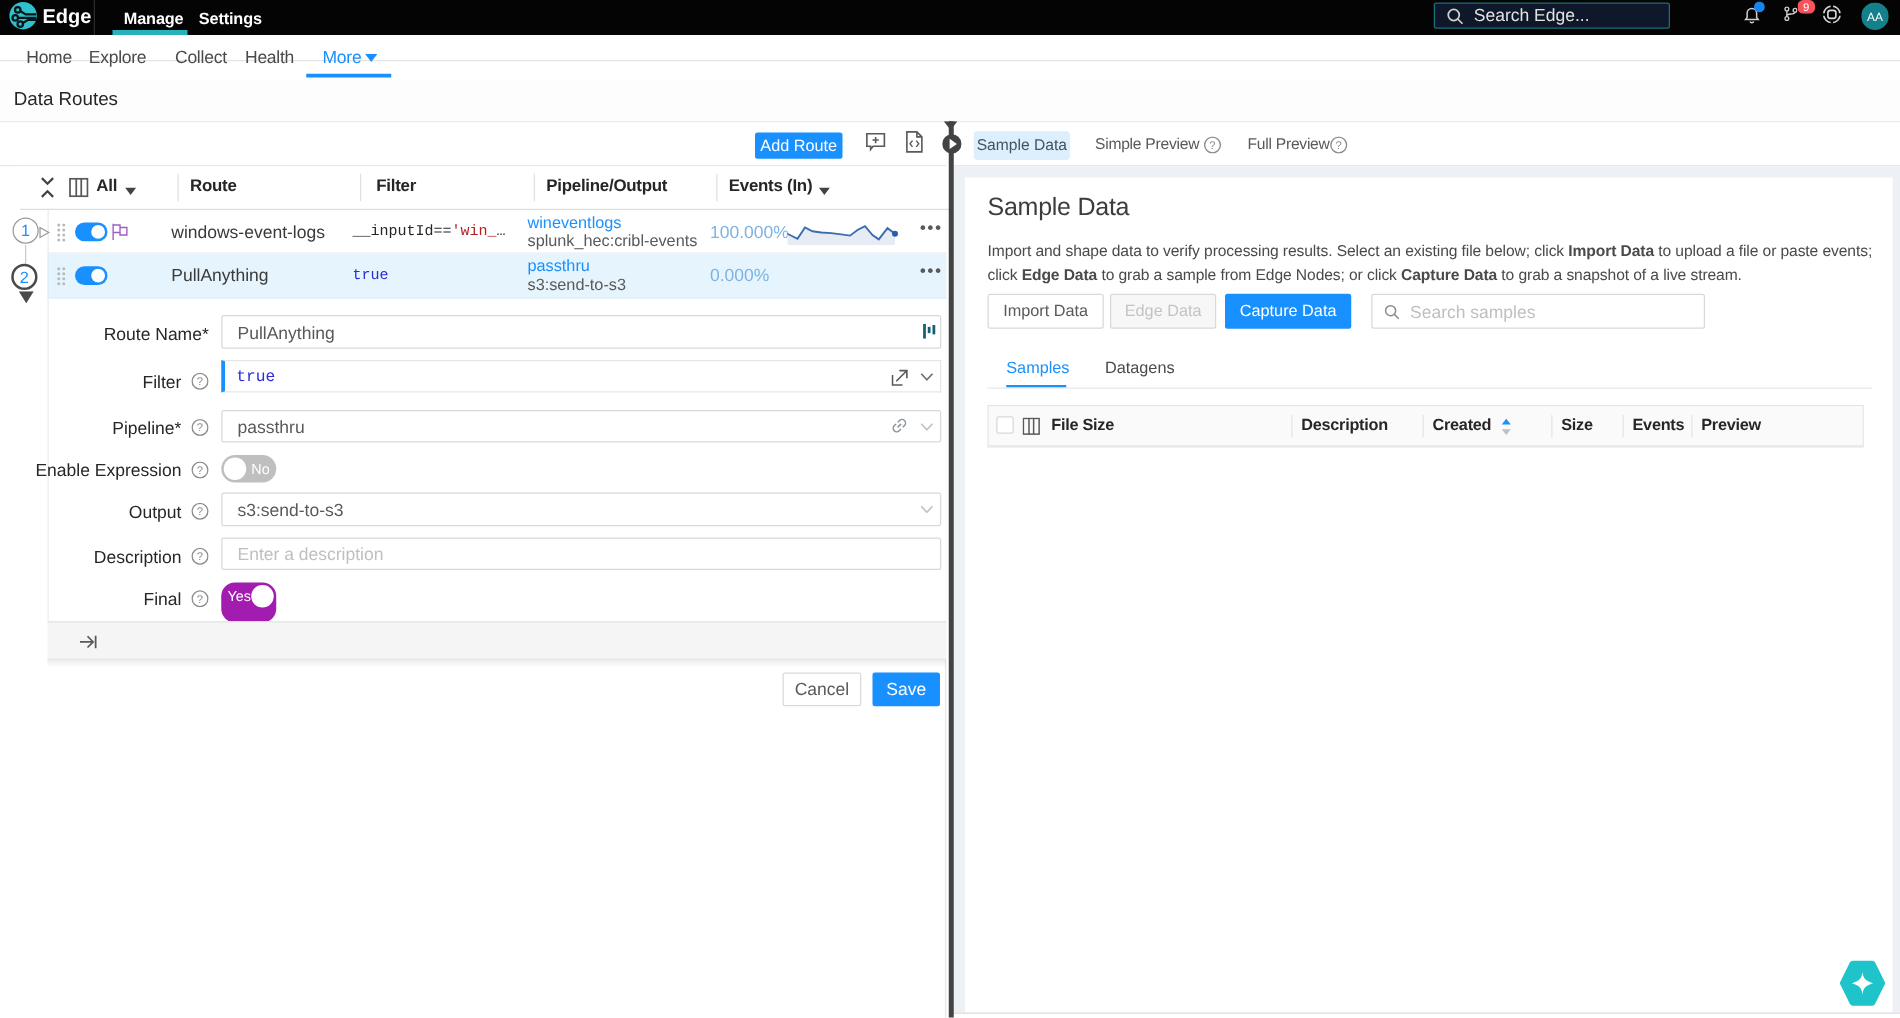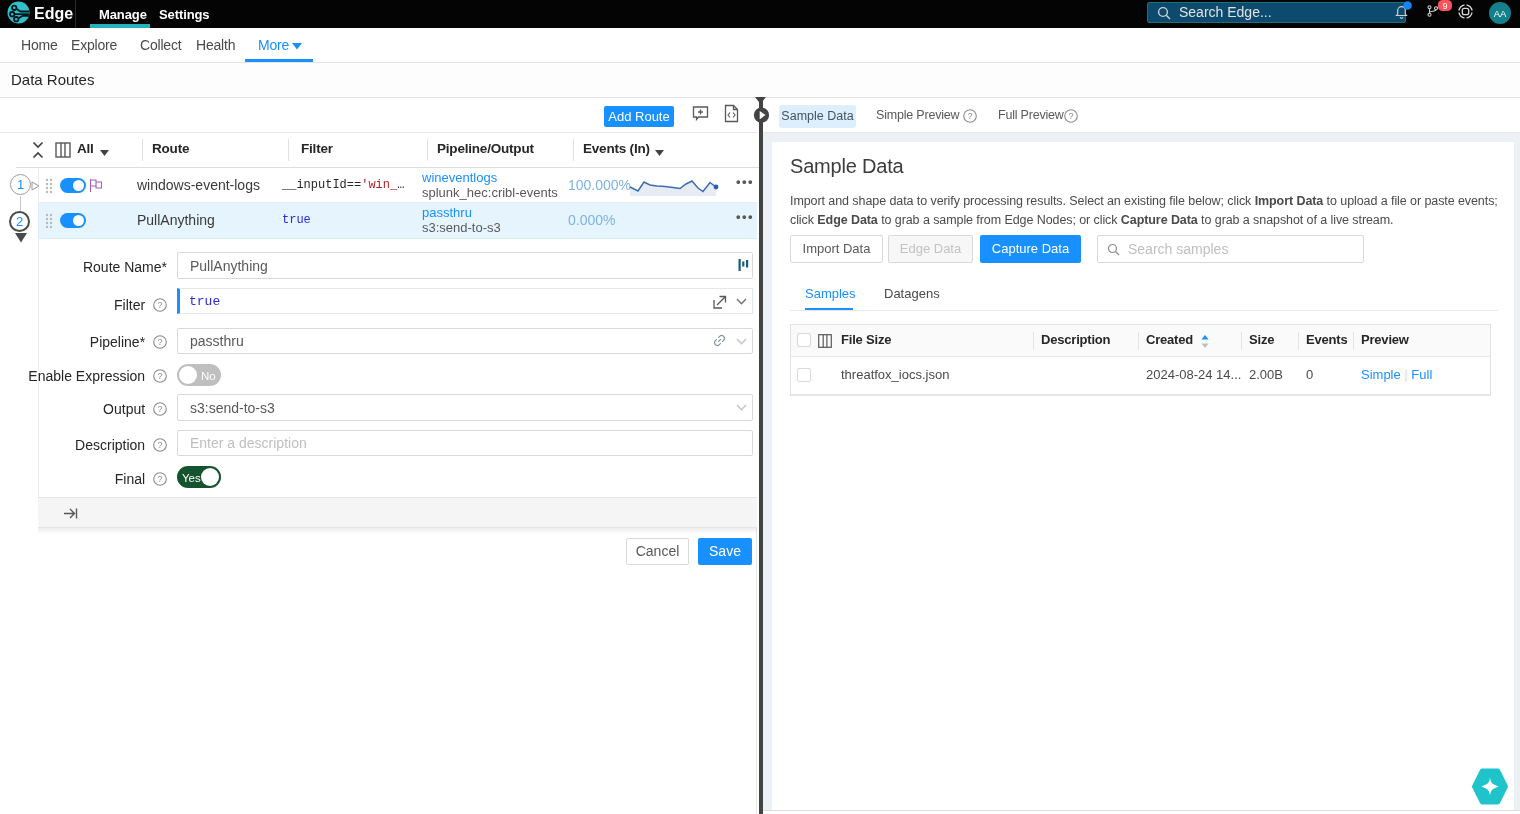--- a/index.html
+++ b/index.html
@@ -7,24 +7,24 @@
     font-family:"Liberation Sans", sans-serif; -webkit-font-smoothing:antialiased; }
   .abs { position:absolute; }
   
   #topbar { position:absolute; left:0; top:0; width:1520px; height:28px; background:#040404; color:#fff; }
   #topbar .brand { position:absolute; left:34px; top:5px; font-size:16px; font-weight:700; color:#fff; }
   #topbar .sep { position:absolute; left:75px; top:0; width:1px; height:28px; background:#2b2b2b; }
   .toptab { position:absolute; top:7px; font-size:13px; font-weight:700; letter-spacing:-0.1px; color:#fff; }
   #tab-manage { left:99px; }
   #tab-settings { left:159px; }
   #manage-underline { position:absolute; left:90px; top:24px; width:60px; height:4px; background:#27b1bc; }
-  #searchedge { position:absolute; left:1147px; top:2px; width:259px; height:21px; border:1px solid #1d6f78;
-    border-radius:2px; background:#0c4a6e; color:#e2e2e2; font-size:14px; line-height:19px; padding-left:31px; }
-  
-  #nav { position:absolute; left:0; top:28px; width:1520px; height:35px; background:#fff; border-bottom:1px solid #e4e4e4; }
+  #searchedge { position:absolute; left:1147px; top:2px; width:189px; height:21px; border:1px solid #1d6f78;
+    border-radius:2px; background:#0f172a; color:#e2e2e2; font-size:14px; line-height:19px; padding-left:31px; }
+  
+  #nav { position:absolute; left:0; top:28px; width:1520px; height:21px; background:#fff; border-bottom:1px solid #e4e4e4; }
   .navitem { position:absolute; top:9px; font-size:14px; letter-spacing:-0.2px; color:#4a4a4a; }
   #more-underline { position:absolute; left:245px; top:31px; width:68px; height:3px; background:#1890ff; }
   
   #pagehead { position:absolute; left:0; top:63px; width:1520px; height:35px; background:#fdfdfd; border-bottom:1px solid #e2e2e2; }
   #pagehead .t { position:absolute; left:11px; top:8px; font-size:15px; color:#262626; }
   
   #left { position:absolute; left:0; top:98px; width:757px; height:716px; background:#fff; border-right:1px solid #e6e6e6; }
   #toolbar { position:absolute; left:0; top:0; width:757px; height:35px; border-bottom:1px solid #e8e8e8; background:#fff; }
   #routesearch { position:absolute; left:9px; top:8px; width:312px; height:22px; border:1px solid #d9d9d9; border-radius:2px; background:#fff; }
   #routesearch .btn { position:absolute; left:2px; top:2px; width:18px; height:16px; background:#1890ff; border-radius:2px; }
@@ -341,21 +341,21 @@
       </svg>
     <div class="flabel" style="top:198px">Description <svg class="qm" width="14" height="14" viewBox="0 0 14 14">
           <circle cx="7" cy="7" r="6.3" fill="none" stroke="#8c8c8c" stroke-width="1.1"></circle>
           <text x="7" y="10" font-size="9" fill="#8c8c8c" text-anchor="middle">?</text>
         </svg></div>
     <div class="finput" style="top:191px;height:26px;line-height:24px;color:#bfbfbf">Enter a description</div>
     <div class="flabel" style="top:232px">Final <svg class="qm" width="14" height="14" viewBox="0 0 14 14">
           <circle cx="7" cy="7" r="6.3" fill="none" stroke="#8c8c8c" stroke-width="1.1"></circle>
           <text x="7" y="10" font-size="9" fill="#8c8c8c" text-anchor="middle">?</text>
         </svg></div>
-    <div class="abs" style="left:138px;top:227px;width:44px;height:22px;border-radius:11px;background:#14532d">
+    <div class="abs" style="left:138px;top:227px;width:44px;height:32px;border-radius:11px;background:#a21caf">
       <div class="abs" style="left:5px;top:5.5px;font-size:11.5px;color:#fff">Yes</div>
       <div class="abs" style="left:24px;top:2px;width:18px;height:18px;border-radius:50%;background:#fff"></div>
     </div>
   </div>
   <div class="abs" style="left:38px;top:430px;width:719px;height:6px;background:linear-gradient(rgba(80,80,80,0.10),rgba(80,80,80,0))"></div>
   <div id="endroute">
     <svg class="abs" style="left:25px;top:8px" width="15" height="15" viewBox="0 0 15 15">
       <path d="M1 7.5 L11 7.5 M7 3 L11.5 7.5 L7 12" fill="none" stroke="#595959" stroke-width="1.4"></path>
       <path d="M13.5 2.5 L13.5 12.5" stroke="#595959" stroke-width="1.4"></path>
     </svg>
@@ -419,28 +419,20 @@
             <path d="M4 0 L7.6 4.6 L0.4 4.6 Z" fill="#1890ff"></path>
             <path d="M4 13 L7.6 8.4 L0.4 8.4 Z" fill="#bfbfbf"></path>
           </svg>
           <div class="ssep" style="left:450px"></div>
           <div class="scell" style="left:458px">Size</div>
           <div class="ssep" style="left:507px"></div>
           <div class="scell" style="left:515px">Events</div>
           <div class="ssep" style="left:562px"></div>
           <div class="scell" style="left:570px">Preview</div>
         </div>
-        <div id="strow">
-          <div class="cb" style="left:6px;top:11px"></div>
-          <div class="scell" style="left:50px;top:10px">threatfox_iocs.json</div>
-          <div class="scell" style="left:355px;top:10px">2024-08-24 14...</div>
-          <div class="scell" style="left:458px;top:10px">2.00B</div>
-          <div class="scell" style="left:515px;top:10px">0</div>
-          <div class="scell" style="left:570px;top:10px;color:#1890ff">Simple <span style="color:#d9d9d9">|</span> Full</div>
-        </div>
       </div>
     </div>
     <div id="sparklebtn">
       <svg width="36" height="39" viewBox="0 0 36 39">
         <path d="M10.2 4 L25.8 4 L33.5 19.5 L25.8 35 L10.2 35 L2.5 19.5 Z" fill="#1fc4cb" stroke="#1fc4cb" stroke-width="5" stroke-linejoin="round"></path>
         <path d="M18 10.5 C18.8 16 19.9 17 26.5 19.5 C19.9 22 18.8 23 18 28.5 C17.2 23 16.1 22 9.5 19.5 C16.1 17 17.2 16 18 10.5 Z" fill="#fff"></path>
       </svg>
     </div>
   </div>
   <div id="bottomline"></div>

